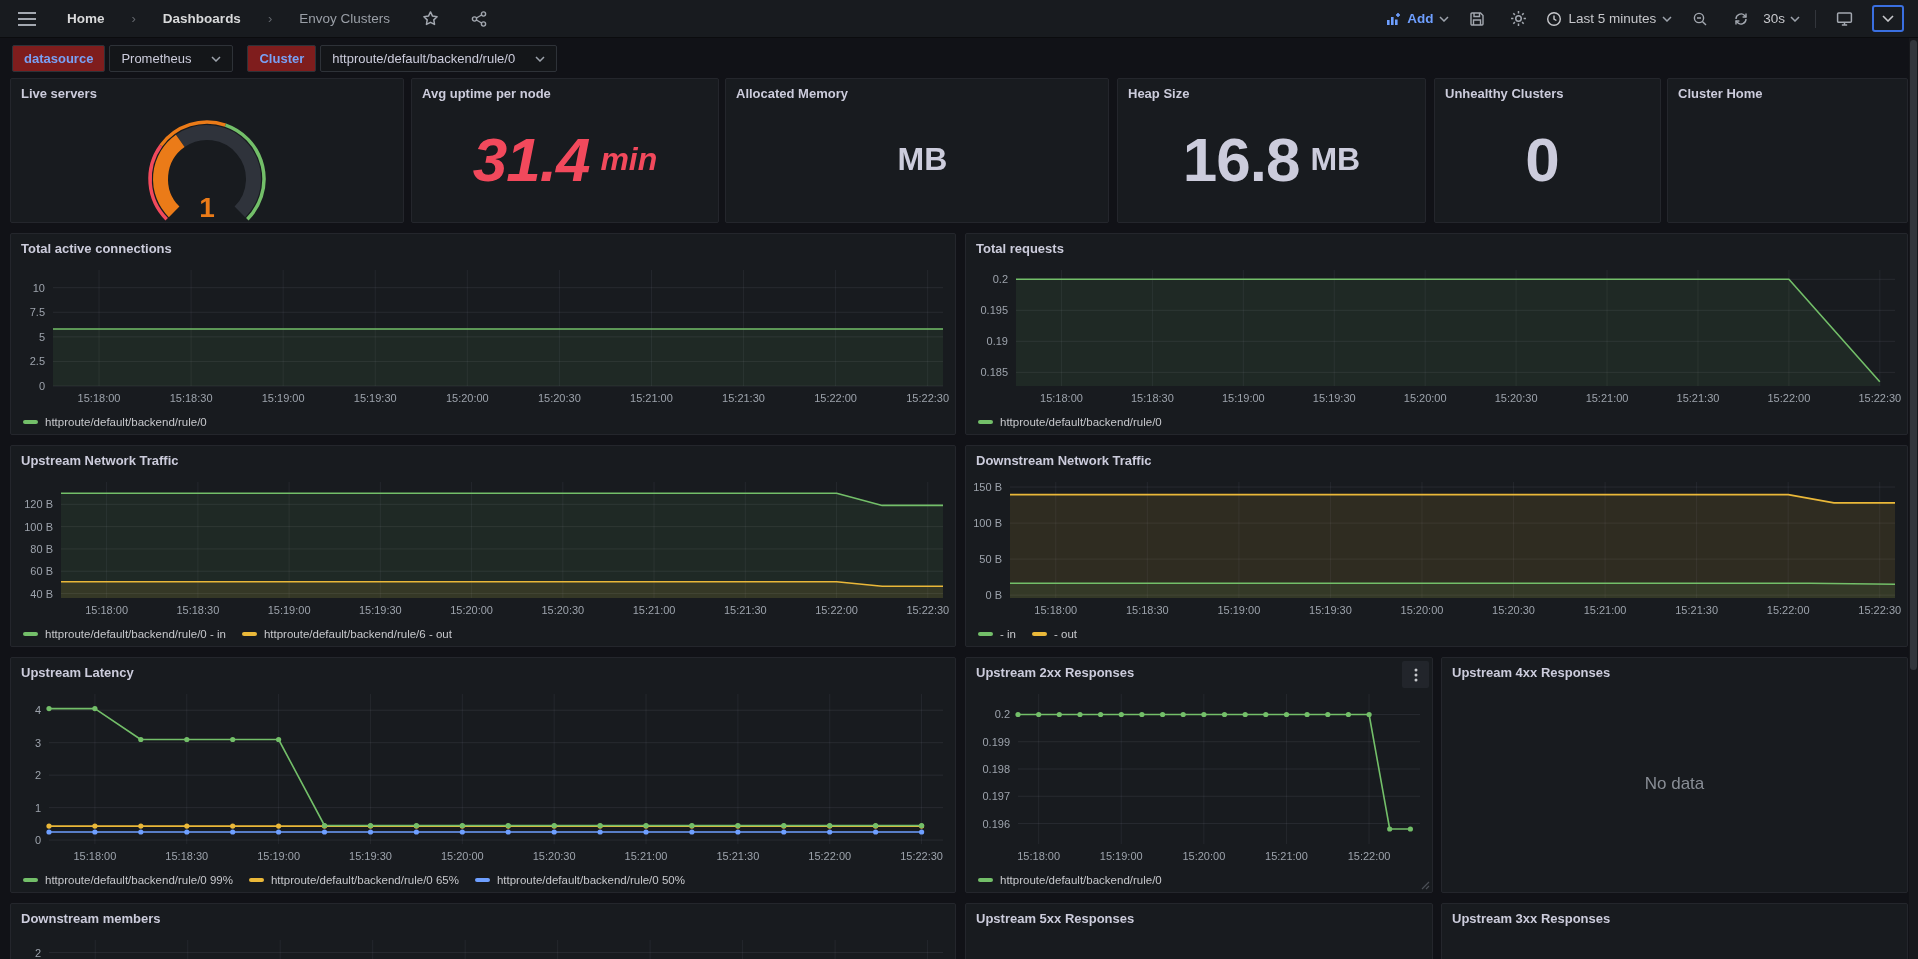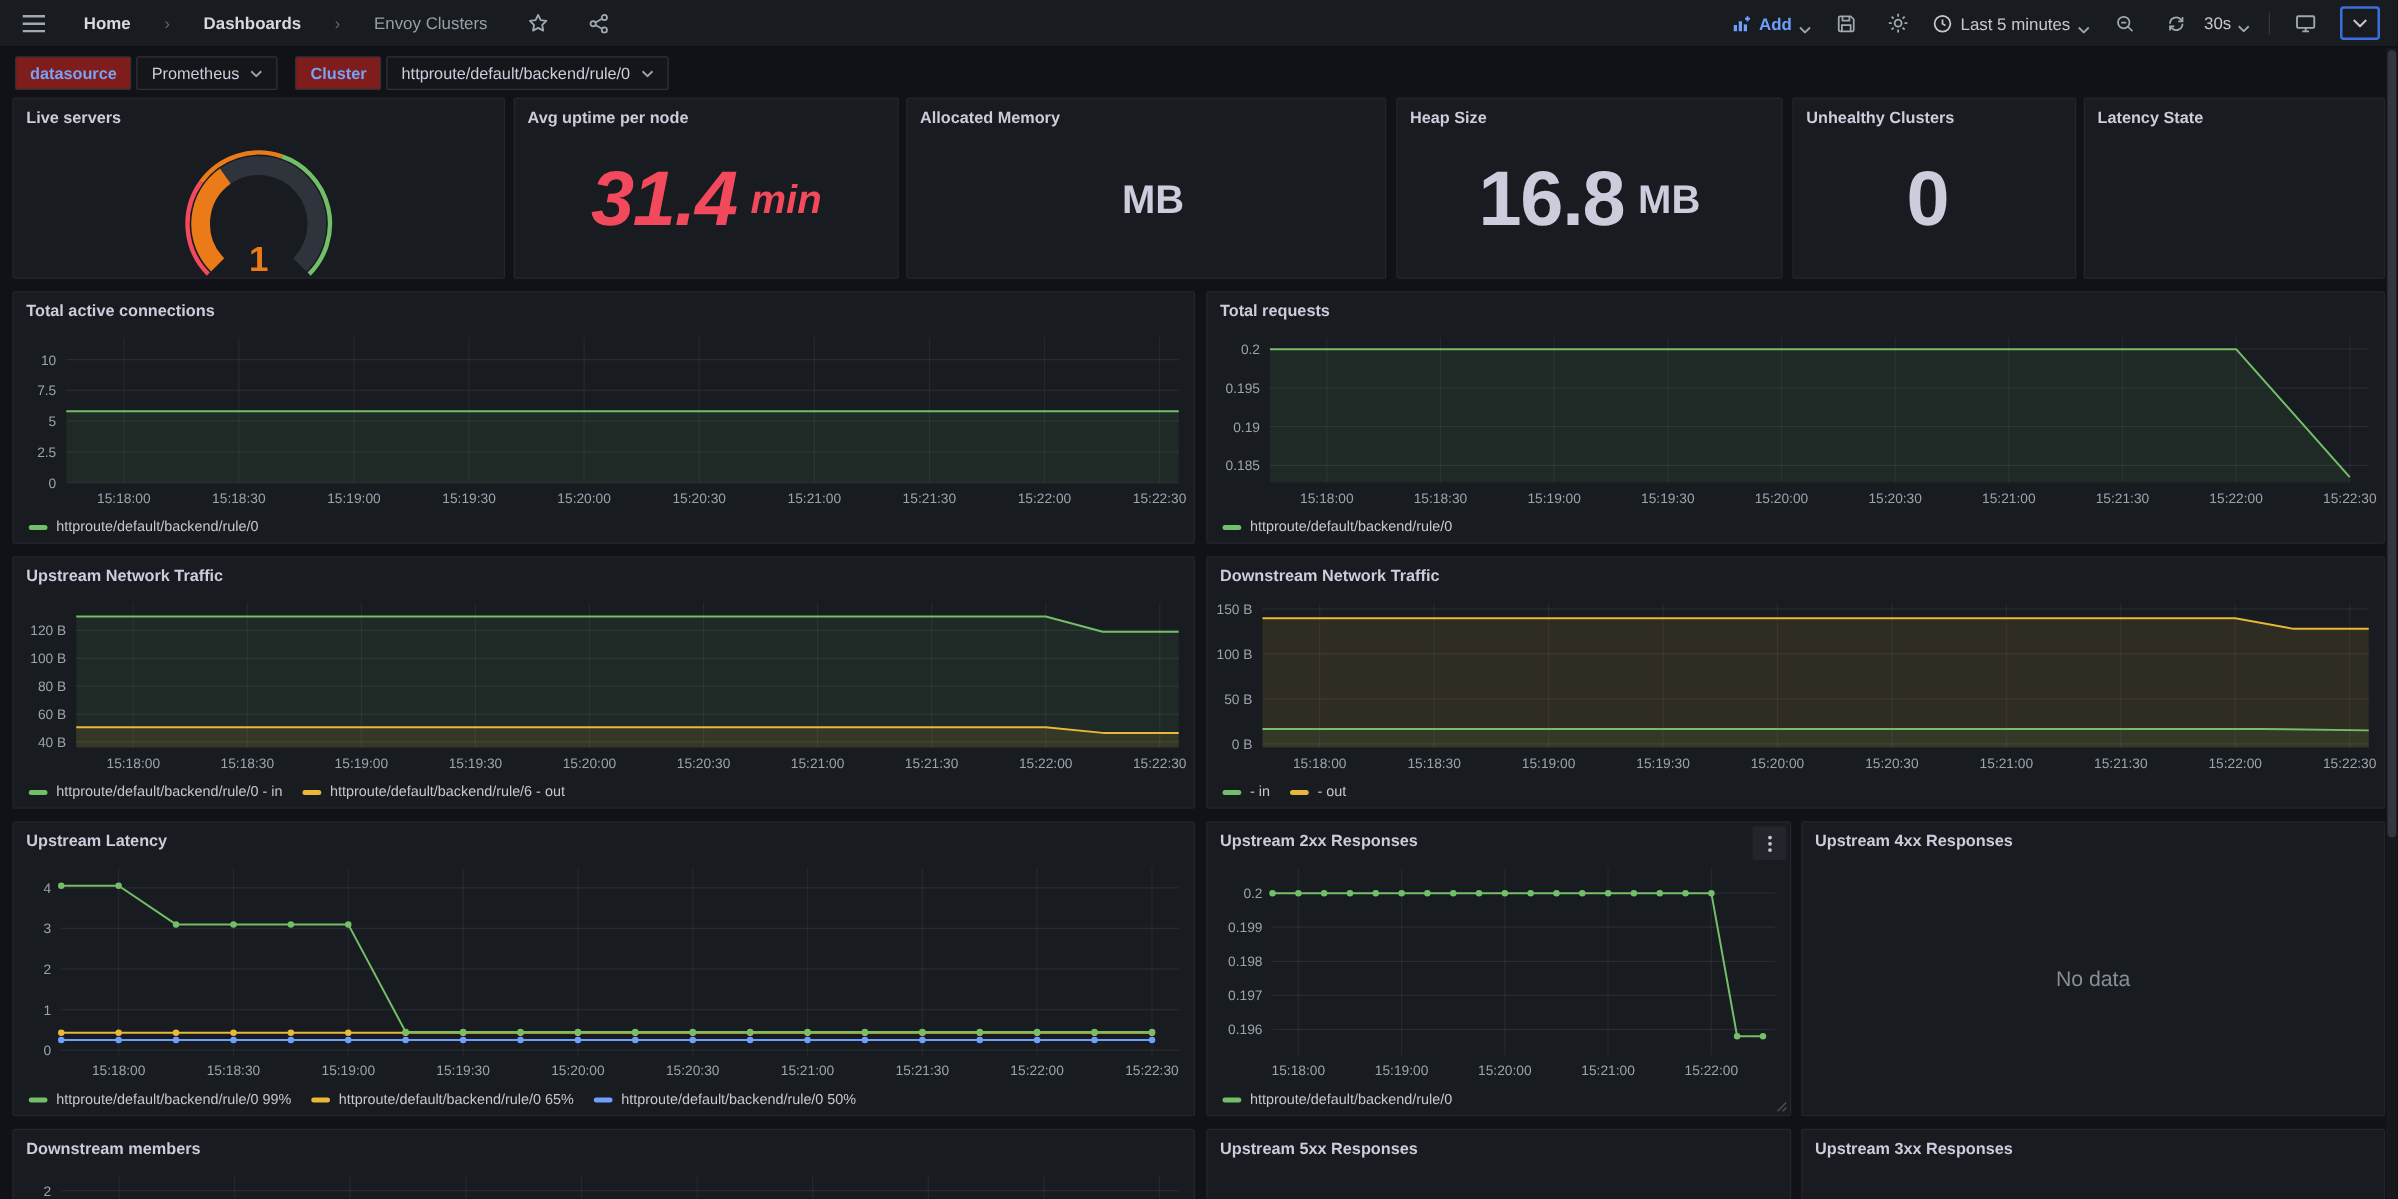--- a/index.html
+++ b/index.html
@@ -7,29 +7,29 @@
   body{background:#111217;font-family:"Liberation Sans",sans-serif;color:#CCCCDC;position:relative}
   svg{display:block}
   
   .topbar{position:absolute;top:0;left:0;right:0;height:38px;background:#181B1F;border-bottom:1px solid #0b0c0e;display:flex;align-items:center;padding:0 14px;z-index:6}
   .tb-left{display:flex;align-items:center;gap:23px}
   .iconbtn{display:flex;align-items:center;justify-content:center;width:26px;height:26px;color:#A3A8B0;cursor:pointer}
   .crumb{font-size:13.5px;font-weight:700;color:#D8D9DA;margin:0 4px;cursor:pointer}
   .crumb.dim{color:#9A9FA7;font-weight:400}
   .sep{color:#63676D;font-size:13px}
   .tb-right{margin-left:auto;display:flex;align-items:center;gap:15px}
-  .tb-item{display:flex;align-items:flex-end;gap:6px;color:#C7C8CC;font-size:13.5px;cursor:pointer;white-space:nowrap}
+  .tb-item{display:flex;align-items:center;gap:6px;color:#C7C8CC;font-size:13.5px;cursor:pointer;white-space:nowrap}
   .add{color:#6E9FFF;font-weight:700}
   .divider{width:1px;height:18px;background:#33363C}
   .chevbtn{width:32px;height:27px;border:2px solid #3A6FE0;border-radius:3px;display:flex;align-items:center;justify-content:center;color:#C7C8CC;cursor:pointer}
   
   .vars{position:absolute;top:45px;left:12px;display:flex;gap:14px;z-index:5}
   .vargroup{display:flex;gap:4px}
   .varlabel{height:27px;padding:0 11px;display:flex;align-items:center;background:#7f1d1d;border:1px solid #2E3238;border-radius:2px;color:#79A1F5;font-size:13px;font-weight:700}
-  .varvalue{height:27px;padding:0 11px;display:flex;align-items:center;gap:9px;background:#141619;border:1px solid #2E3238;border-radius:2px;color:#CCCCDC;font-size:13px;cursor:pointer}
+  .varvalue{height:27px;padding:0 11px;display:flex;align-items:center;gap:20px;background:#141619;border:1px solid #2E3238;border-radius:2px;color:#CCCCDC;font-size:13px;cursor:pointer}
   .caret{color:#9DA3AC}
   
   .panel{position:absolute;background:#181B1F;border:1px solid #24262C;border-radius:2px}
   .ptitle{position:absolute;top:7px;left:10px;font-size:13px;font-weight:700;color:#CCCCDC;white-space:nowrap}
   .chart{position:absolute;left:2px;right:2px;top:28px;bottom:2px}
   .legend{position:absolute;left:10px;bottom:4px;display:flex;gap:16px;font-size:11.5px;color:#C7C8CC;align-items:center;white-space:nowrap}
   .lg{display:flex;align-items:center;gap:7px;cursor:pointer}
   .sw{width:15px;height:4px;border-radius:2px;display:inline-block}
   .statwrap{position:absolute;left:0;right:0;top:24px;bottom:6px;display:flex;align-items:center;justify-content:center}
   .num{font-size:62px;font-weight:700;letter-spacing:-1px}
@@ -198,21 +198,21 @@
     </div>
 </div>
 <div class="panel" style="left:1434px;top:78px;width:227px;height:145px">
   <div class="ptitle">Unhealthy Clusters</div>
   <div class="statwrap" style="color: rgb(204, 204, 220);">
       <span class="num">0</span>
       <span class="unit"></span>
     </div>
 </div>
 <div class="panel" style="left:1667px;top:78px;width:241px;height:145px">
-  <div class="ptitle">Latency State</div>
+  <div class="ptitle">Cluster Home</div>
 </div>
 
 <div class="panel" style="left:10px;top:233px;width:946px;height:202px">
   <div class="ptitle">Total active connections</div>
   <div class="chart">
       <svg width="940" height="170">
         <line x1="86.0344827586207" y1="8" x2="86.0344827586207" y2="124" stroke="rgba(204,204,220,0.07)"></line>
         <text x="86.0344827586207" y="140" text-anchor="middle" fill="#9DA3AC" font-size="11">15:18:00</text>
         <line x1="178.10344827586206" y1="8" x2="178.10344827586206" y2="124" stroke="rgba(204,204,220,0.07)"></line>
         <text x="178.10344827586206" y="140" text-anchor="middle" fill="#9DA3AC" font-size="11">15:18:30</text>

